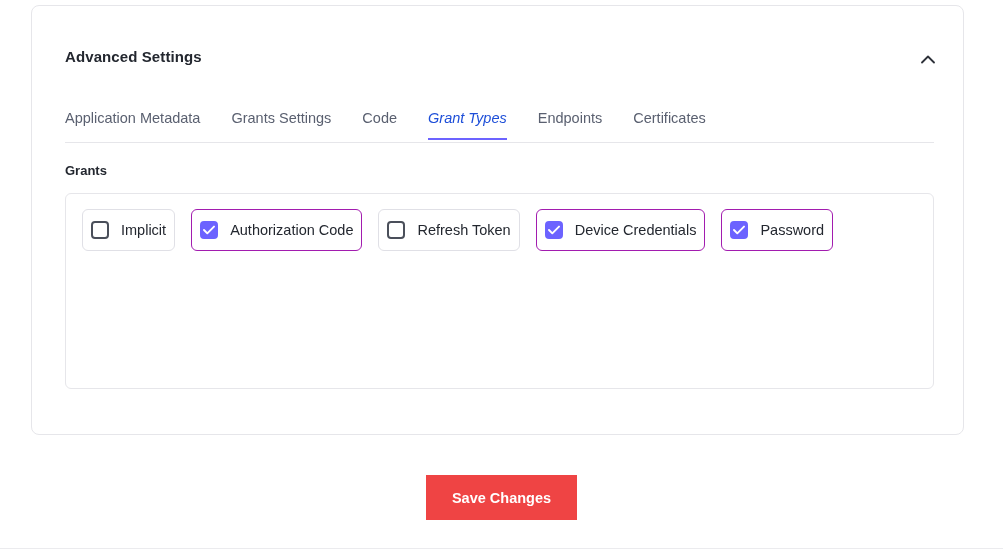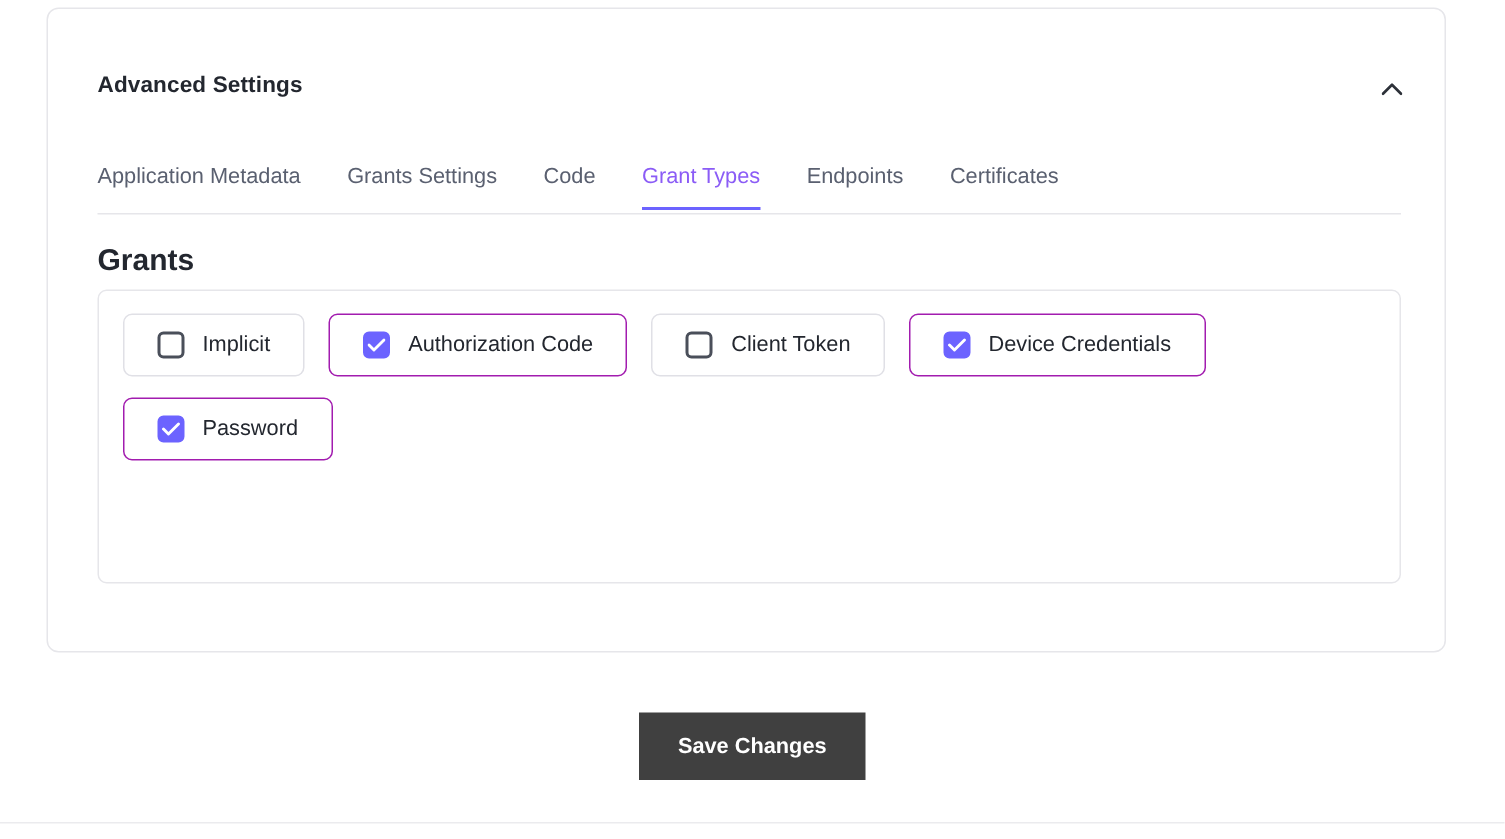--- a/index.html
+++ b/index.html
@@ -90,30 +90,31 @@
     padding: 7px 0 12px 0;
     margin-right: 31px;
     cursor: pointer;
     white-space: nowrap;
     border-bottom: 2px solid transparent;
     box-sizing: border-box;
     position: relative;
     top: 0;
   }
   .tab.active {
-    color: #8b5cf6;
+    color: #1d4ed8;
     border-bottom: 2px solid #6c63ff;
+    font-style: italic;
   }
 
   
   .grants-label {
     position: absolute;
     left: 33px;
     top: 157px;
-    font-size: 20px;
+    font-size: 13px;
     font-weight: bold;
     color: #23272f;
   }
 
   .grants-box {
     position: absolute;
     left: 33px;
     top: 187px;
     width: 869px;
     height: 196px;
@@ -127,21 +128,21 @@
     display: flex;
     flex-wrap: wrap;
     gap: 14px 16px;
     align-content: flex-start;
   }
 
   .chip {
     display: inline-flex;
     align-items: center;
     height: 42px;
-    padding: 0 22px;
+    padding: 0 8px;
     border: 1px solid #e0e0e6;
     border-radius: 6px;
     background: #ffffff;
     cursor: pointer;
     box-sizing: border-box;
     user-select: none;
   }
   .chip.selected {
     border: 1px solid #a21caf;
   }
@@ -176,21 +177,21 @@
   
   .save-wrap {
     position: absolute;
     left: 0;
     top: 475px;
     width: 1003px;
     display: flex;
     justify-content: center;
   }
   .save-btn {
-    background: #404040;
+    background: #ef4444;
     color: #ffffff;
     font-size: 14.5px;
     font-weight: bold;
     font-family: "Liberation Sans", sans-serif;
     border: none;
     border-radius: 0;
     height: 45px;
     padding: 0 26px;
     cursor: pointer;
   }
@@ -243,21 +244,21 @@
           <span class="cbox on">
             <svg width="12" height="10" viewBox="0 0 12 10">
               <path d="M1 5 L4.3 8.3 L11 1.6" stroke="#ffffff" stroke-width="1.9" fill="none" stroke-linecap="round" stroke-linejoin="round"></path>
             </svg>
           </span>
           <span class="chip-label">Authorization Code</span>
         </div>
 
         <div class="chip">
           <span class="cbox off"></span>
-          <span class="chip-label">Client Token</span>
+          <span class="chip-label">Refresh Token</span>
         </div>
 
         <div class="chip selected">
           <span class="cbox on">
             <svg width="12" height="10" viewBox="0 0 12 10">
               <path d="M1 5 L4.3 8.3 L11 1.6" stroke="#ffffff" stroke-width="1.9" fill="none" stroke-linecap="round" stroke-linejoin="round"></path>
             </svg>
           </span>
           <span class="chip-label">Device Credentials</span>
         </div>

